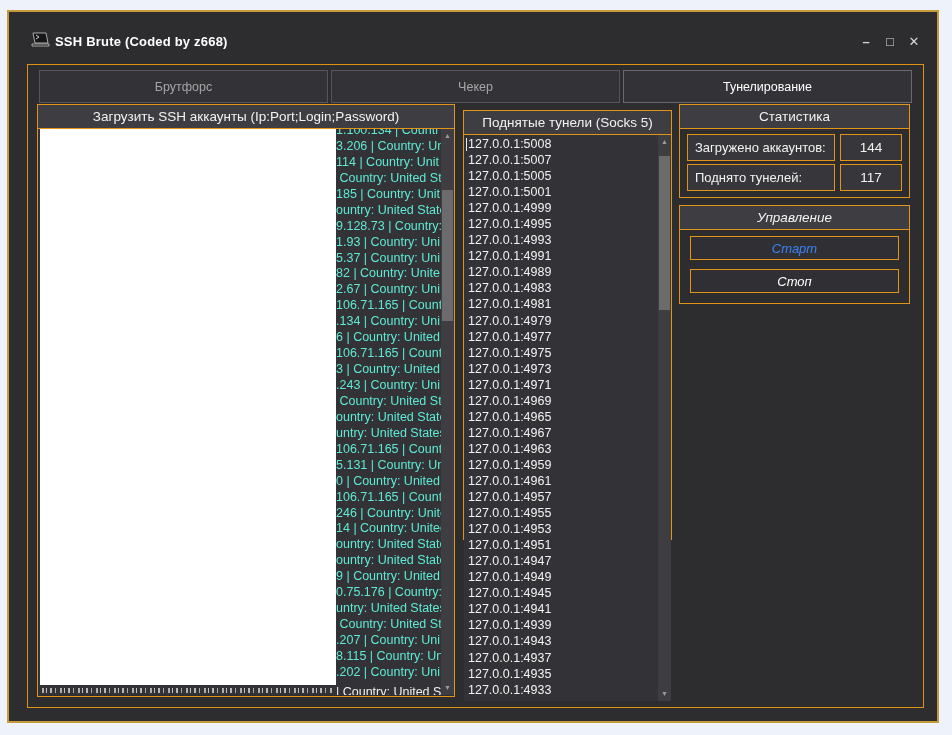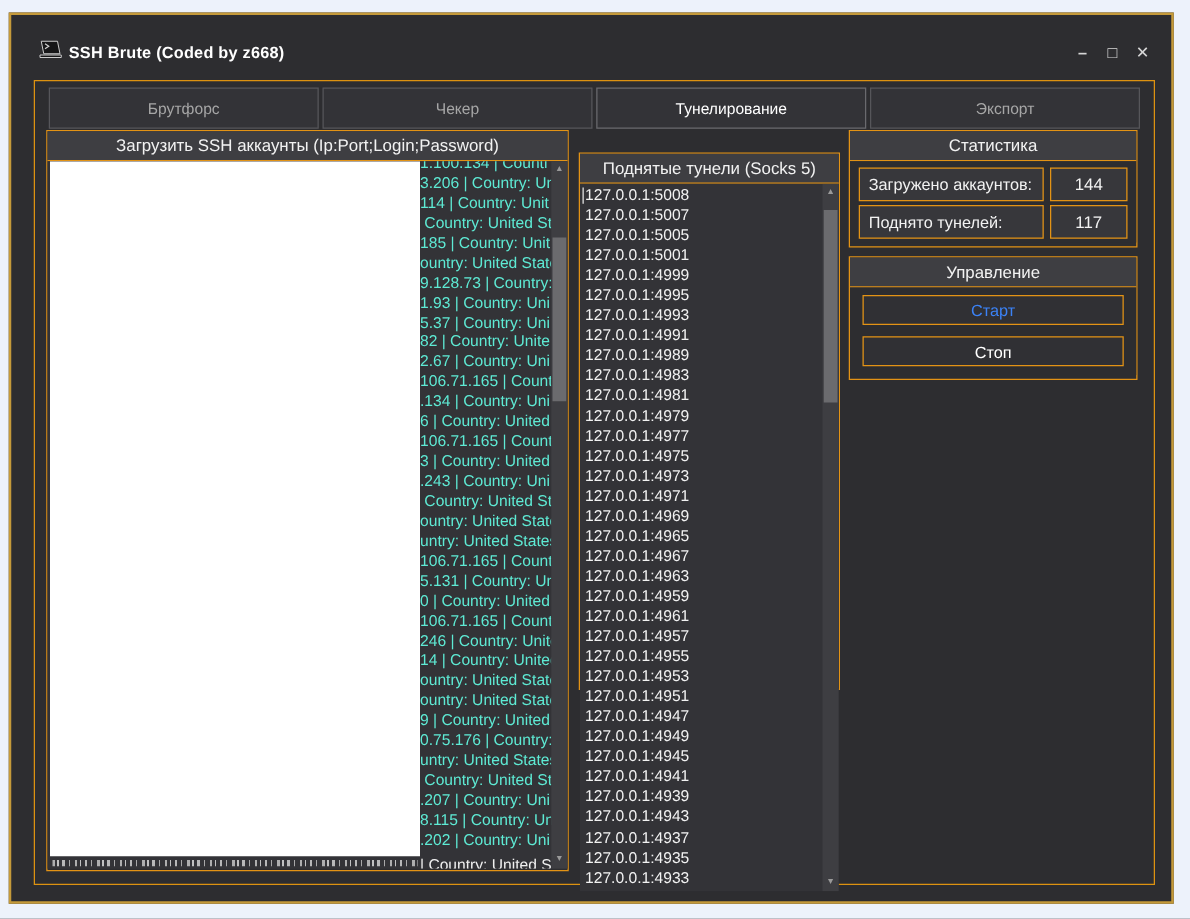--- a/index.html
+++ b/index.html
@@ -25,23 +25,23 @@
     font-size:12.5px; display:flex; align-items:center; justify-content:center; }
   .tab.active{ color:#ffffff; border-color:#6a6a6e; }
 
   
   .group{ position:absolute; border:1.5px solid #e39315; }
   .group-header{ height:24px; background:#3e3e42; border-bottom:1.5px solid #e39315;
     color:#f2f2f2; font-size:13.5px; display:flex; align-items:center; justify-content:center; }
   .group-body{ position:relative; background:#333337; overflow:hidden; }
 
   .group.accounts{ left:9px;  top:39px; width:418px; height:593px; }
-  .group.tunnels { left:435px; top:57px; width:209px; height:430px; }
+  .group.tunnels { left:435px; top:45px; width:209px; height:430px; }
   .group.stats   { left:651px; top:39px; width:231px; height:94px; }
-  .group.control { left:651px; top:140px; width:231px; height:99px; }
+  .group.control { left:651px; top:140px; width:231px; height:99px;font-style:italic; }
   .group.accounts .group-body, .group.tunnels .group-body{ height:566px; }
   .group.stats .group-body, .group.control .group-body{ background:#2d2d30; }
   .group.stats .group-body{ height:65px; }
   .group.control .group-body{ height:70px; }
 
   
   .acc-rows{ position:absolute; left:298px; top:-6px; width:105px; overflow:hidden; }
   .acc-row{ height:15.95px; line-height:15.95px; font-size:12.5px; color:#5eead4;
     white-space:pre; overflow:hidden; }
   .white-overlay{ position:absolute; left:2px; top:0; width:296px; height:556px; background:#ffffff; }
@@ -96,21 +96,20 @@
       <div class="win-btn">□</div>
       <div class="win-btn">✕</div>
     </div>
   </div>
 
   <div class="tabcontrol">
     <div class="tabs">
       <div class="tab">Брутфорс</div>
       <div class="tab">Чекер</div>
       <div class="tab active">Тунелирование</div>
-      <div class="tab">Экспорт</div>
     </div>
 
     <div class="group accounts">
       <div class="group-header">Загрузить SSH аккаунты (Ip:Port;Login;Password)</div>
       <div class="group-body">
         <div class="acc-rows">
             <div class="acc-row">1.100.134 | Counti</div>
             <div class="acc-row">3.206 | Country: Un</div>
             <div class="acc-row">114 | Country: Unit</div>
             <div class="acc-row"> Country: United St</div>

